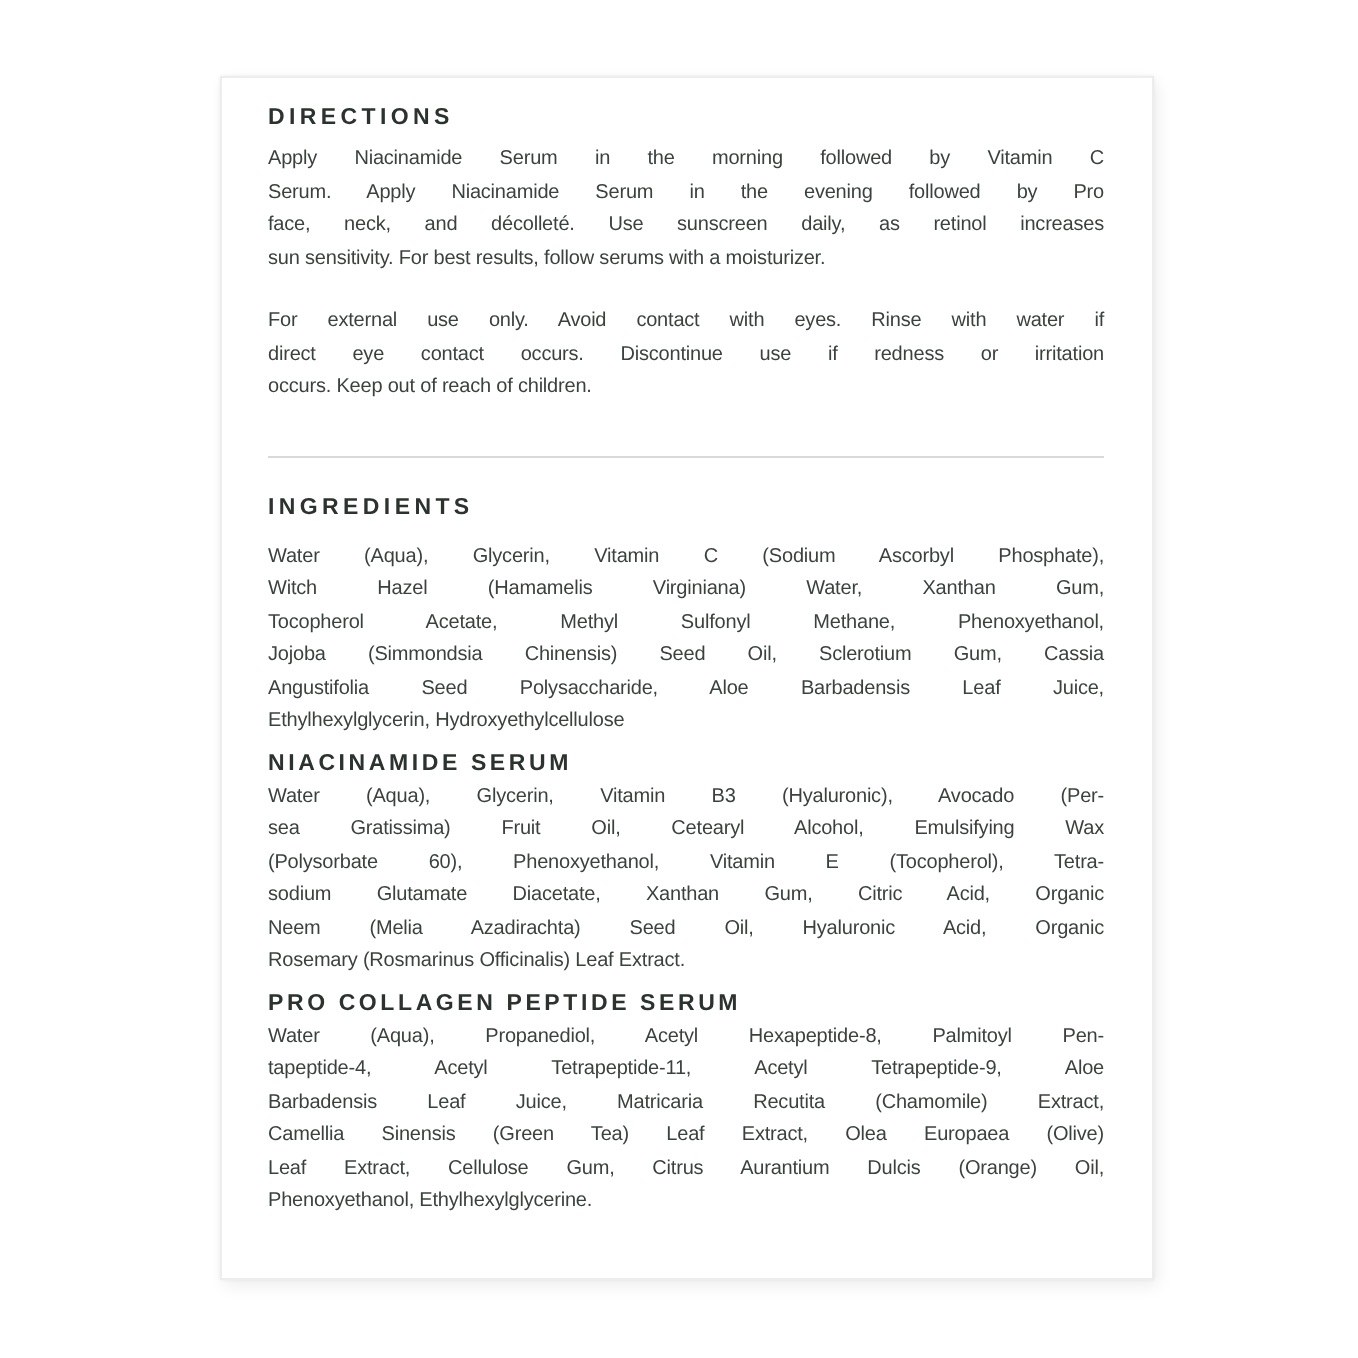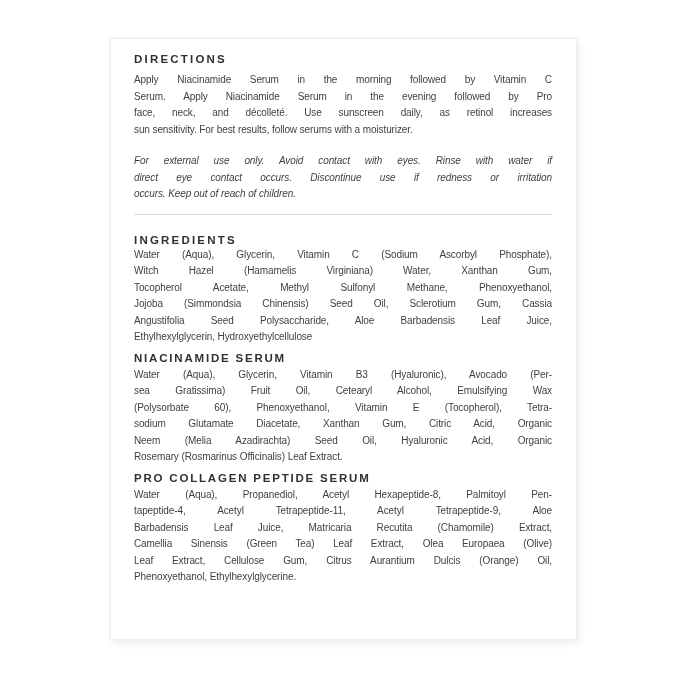--- a/index.html
+++ b/index.html
@@ -28,29 +28,29 @@
     padding: 14px 24px 13px 23px;
   }
   .section-heading {
     font-weight: bold;
     font-size: 11.5px;
     line-height: 13px;
     letter-spacing: 2.2px;
     color: #2c332f;
   }
   .heading-directions { margin-bottom: 6px; }
-  .heading-ingredients { }
+  .heading-ingredients { margin-bottom: 10px; }
   .body-text {
     font-size: 10px;
     line-height: 16.5px;
     letter-spacing: -0.1px;
     color: #3b423e;
   }
   .para-1 { margin-bottom: 15px; }
-  .para-2 { margin-bottom: 11px; font-style: italic; }
+  .para-2 { margin-bottom: 25px; }
   .textline {
     text-align: justify;
     text-align-last: justify;
   }
   .textline.last {
     text-align: left;
     text-align-last: left;
   }
   .divider {
     border: none;

